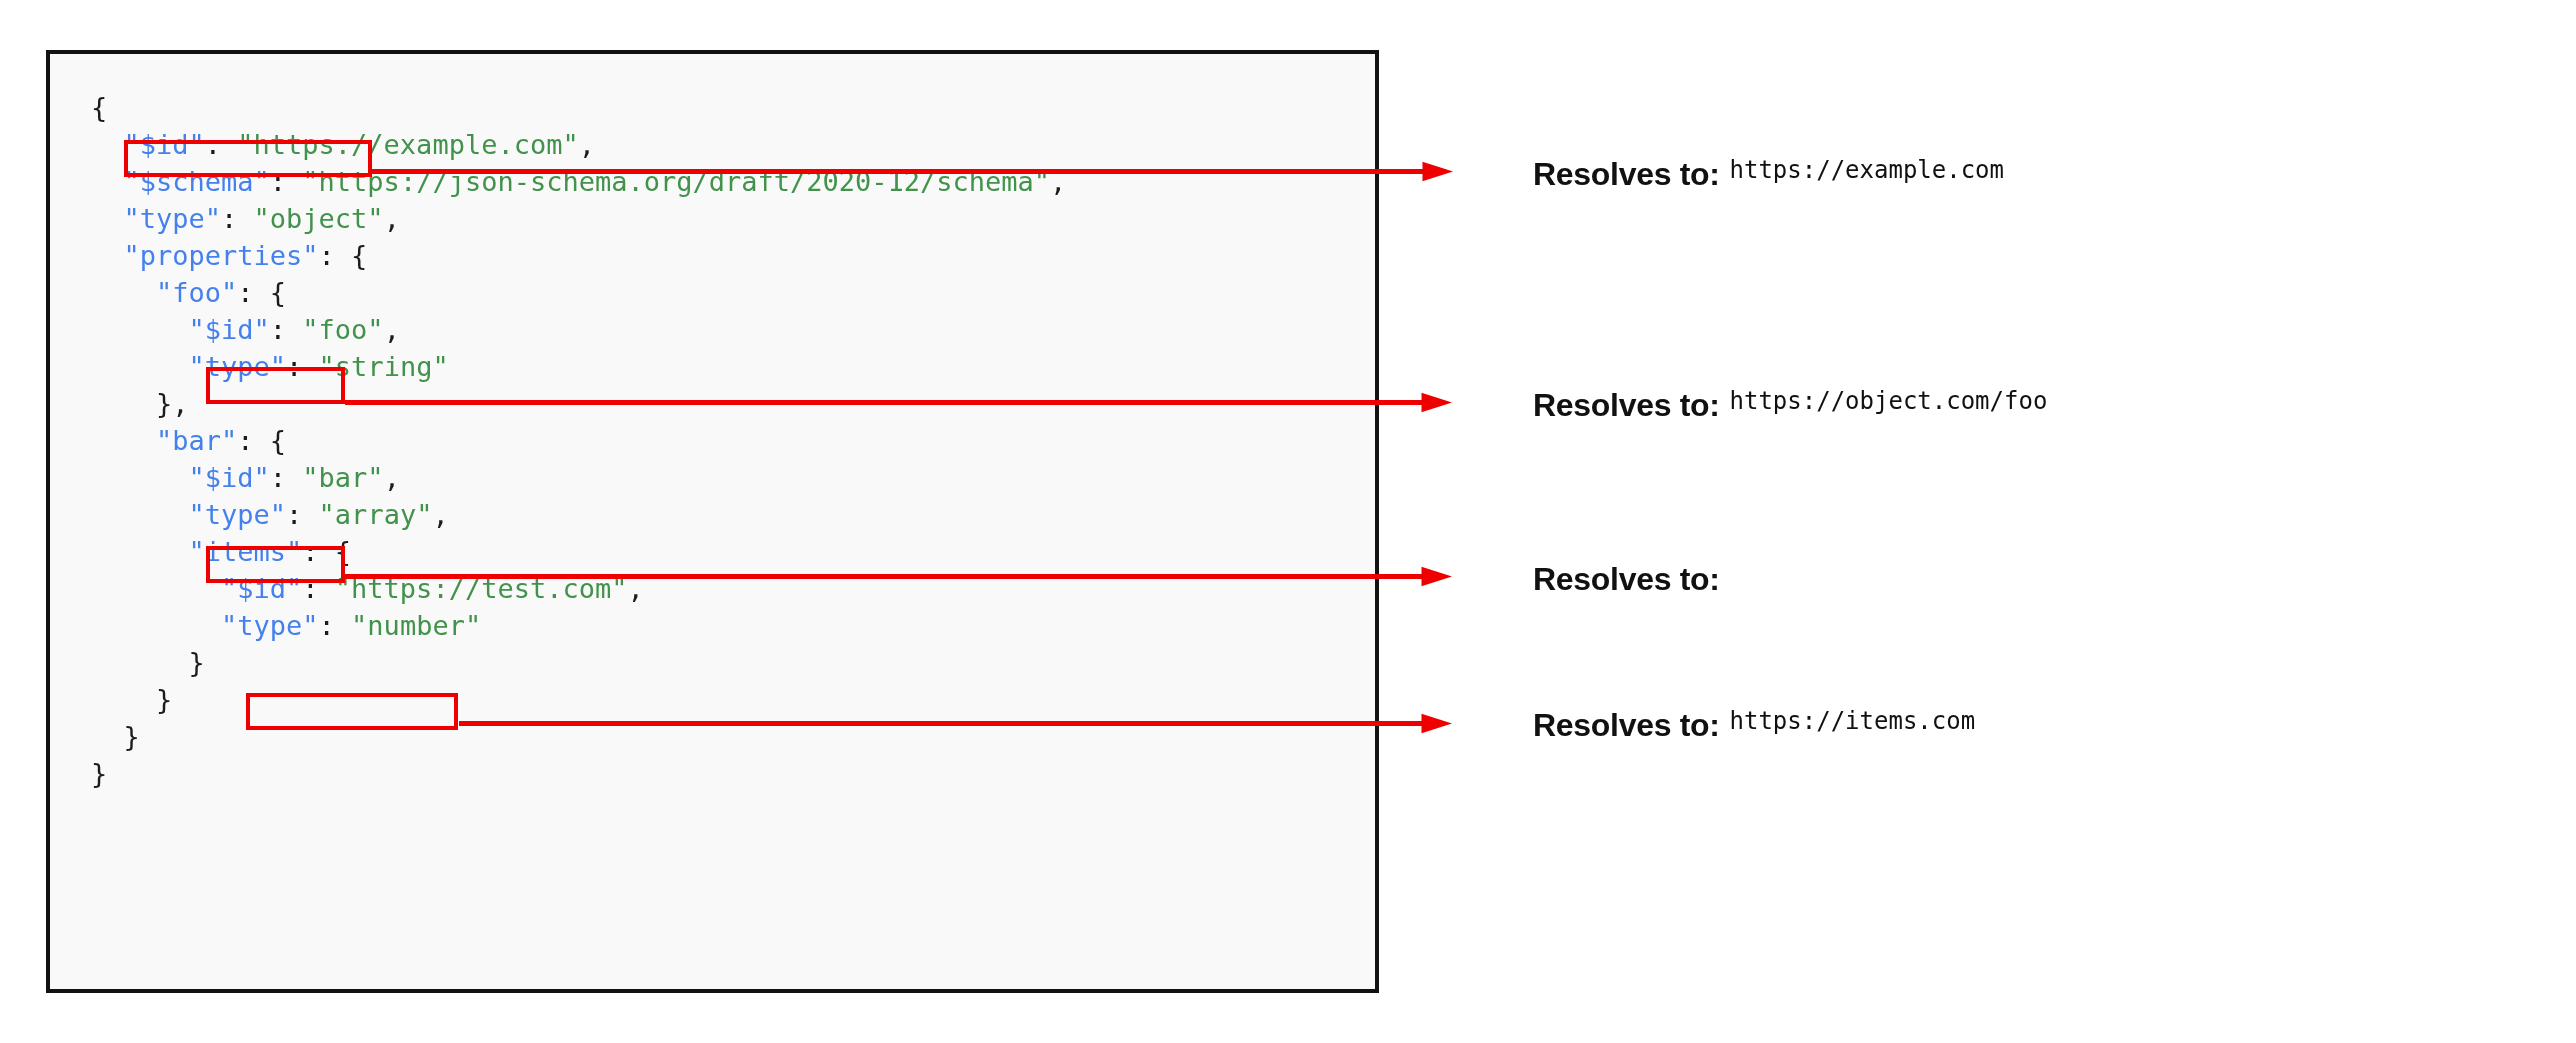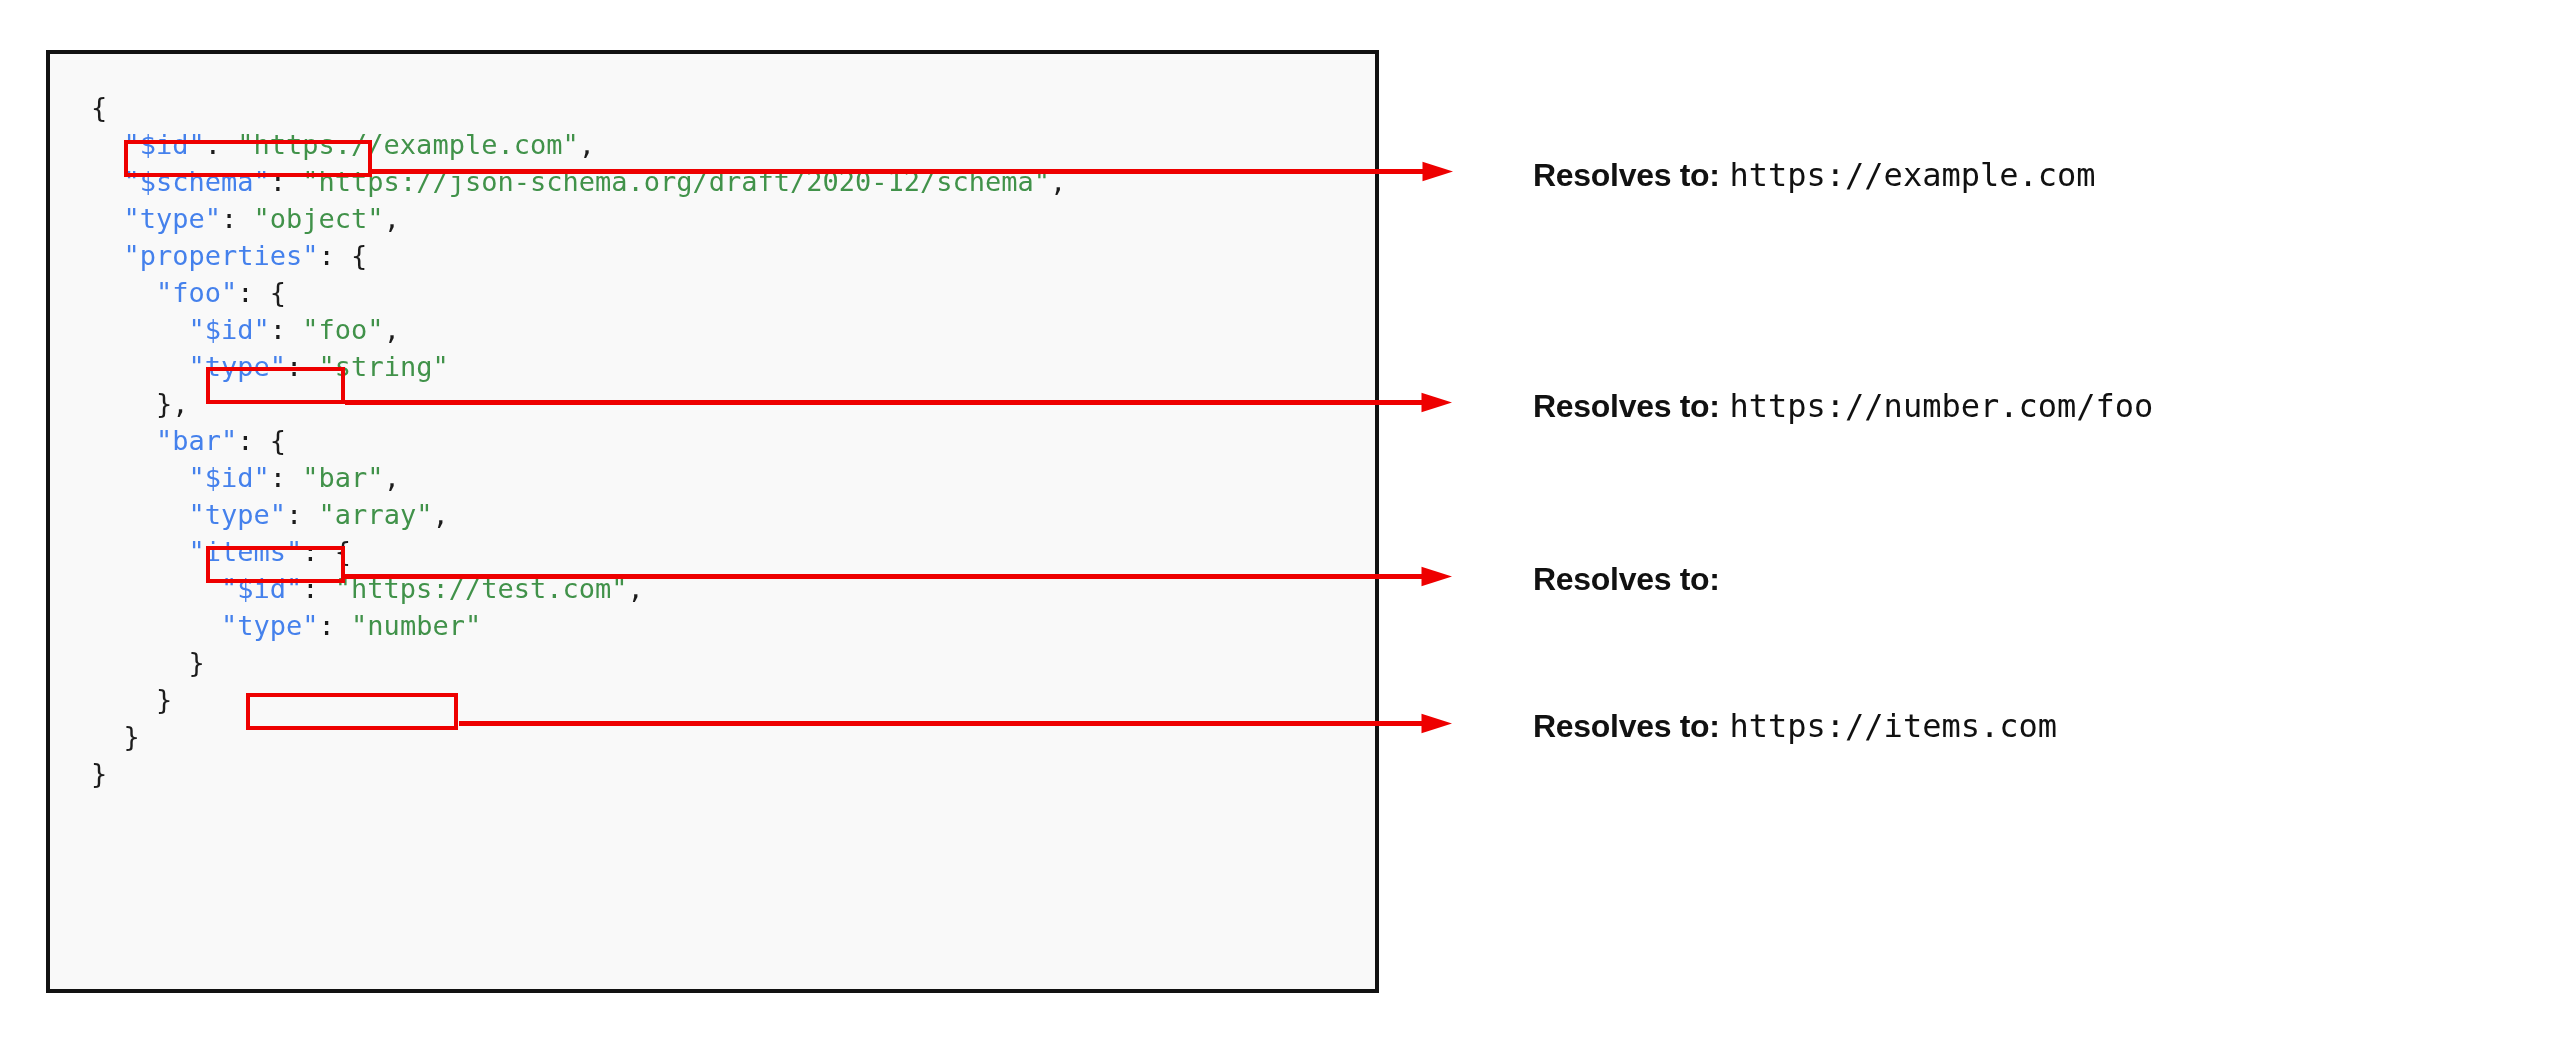--- a/index.html
+++ b/index.html
@@ -66,32 +66,32 @@
     height: 21px;
     pointer-events: none;
   }
   .arrow svg { display: block; }
 
   
   .resolve-row {
     position: absolute;
     white-space: nowrap;
     display: flex;
-    align-items: center;
+    align-items: flex-start;
   }
   .resolve-label {
     font-family: "Liberation Sans", sans-serif;
     font-weight: bold;
     font-size: 32px;
     color: #111111;
     letter-spacing: -0.3px;
   }
   .resolve-url {
     font-family: "DejaVu Sans Mono", monospace;
-    font-size: 32px;
+    font-size: 24px;
     color: #111111;
     margin-left: 9.8px;
   }
 </style>
 </head>
 <body>
 
 <div id="stage">
 
   <div id="code-panel">
@@ -151,21 +151,21 @@
       </div>
     </div>
 
   <div id="resolve-layer">
       <div class="resolve-row" style="left: 1533px; top: 156px;">
         <span class="resolve-label">Resolves to:</span>
         <span class="resolve-url">https://example.com</span>
       </div>
       <div class="resolve-row" style="left: 1533px; top: 387px;">
         <span class="resolve-label">Resolves to:</span>
-        <span class="resolve-url">https://number.com/foo</span>
+        <span class="resolve-url">https://object.com/foo</span>
       </div>
       <div class="resolve-row" style="left: 1533px; top: 561px;">
         <span class="resolve-label">Resolves to:</span>
       </div>
       <div class="resolve-row" style="left: 1533px; top: 707px;">
         <span class="resolve-label">Resolves to:</span>
         <span class="resolve-url">https://items.com</span>
       </div>
     </div>
 

